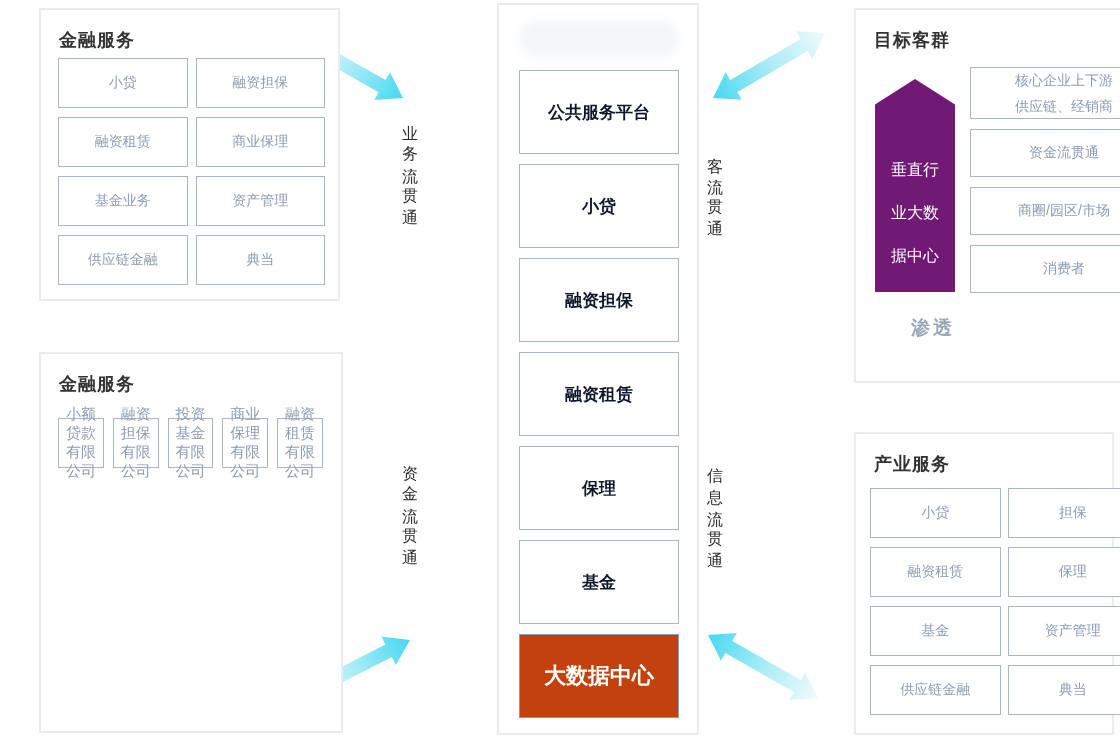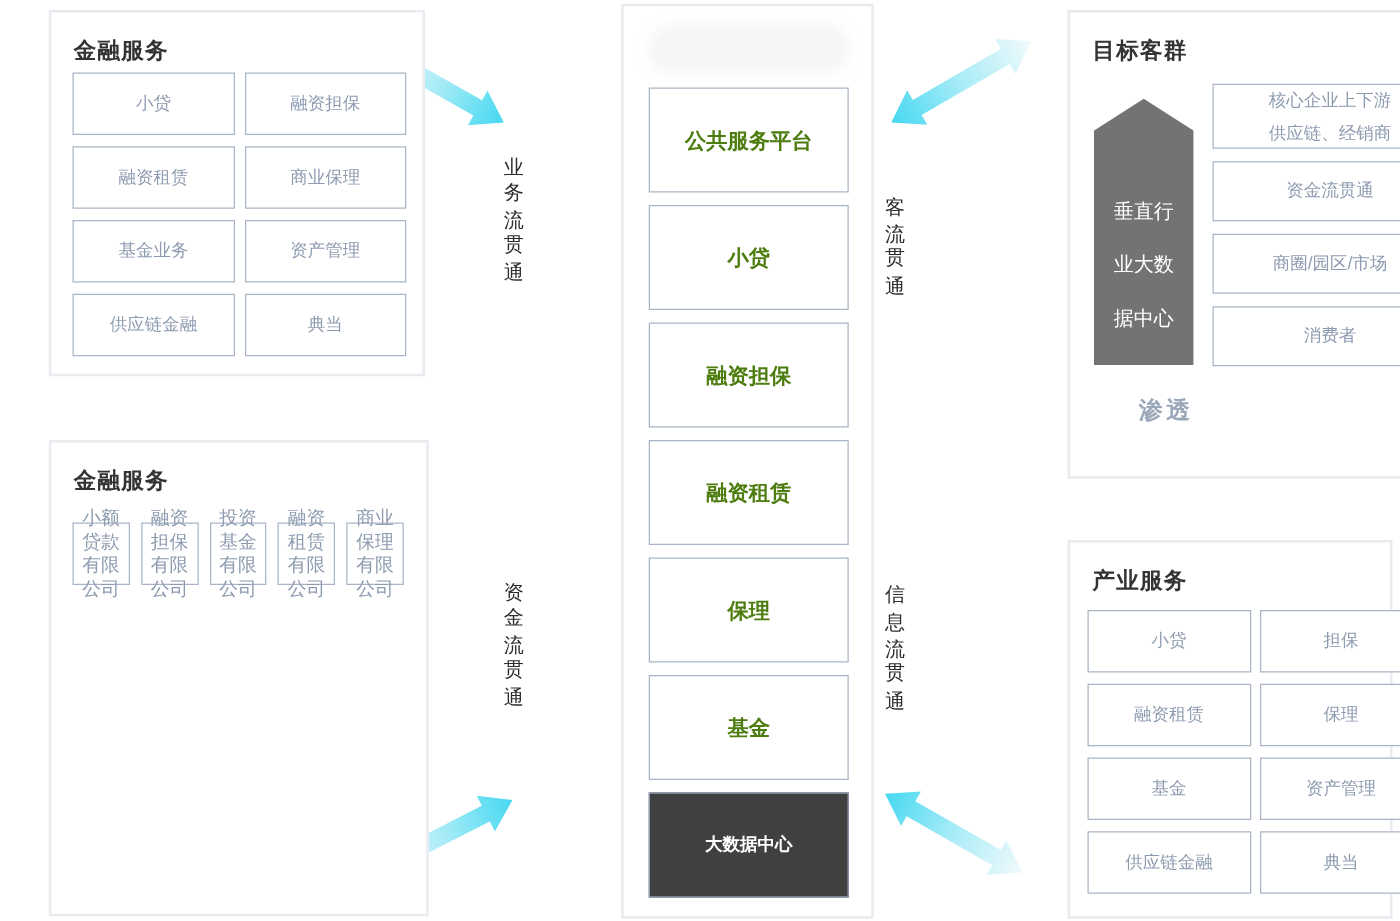--- a/index.html
+++ b/index.html
@@ -51,28 +51,28 @@
   #fin-companies-list .cell{height:50px;font-size:15px;}
   
   #center-blob{
     position:absolute;left:20px;top:15px;width:160px;height:38px;
     background:#f4f5f7;border-radius:19px;filter:blur(5px);
   }
   #center-list{
     position:absolute;left:20px;top:65px;width:160px;
     display:flex;flex-direction:column;gap:10px;
   }
-  #center-list .cell{height:84px;font-size:17px;font-weight:bold;color:#4d7c0f;}
+  #center-list .cell{height:84px;font-size:17px;font-weight:bold;color:#0f172a;}
   #center-list .cell.dark{
-    background:#404040;border-color:#8e9ab0;color:#fff;font-size:14px;
+    background:#c2410c;border-color:#8e9ab0;color:#fff;font-size:22px;
   }
   
   #target-arrow{
     position:absolute;left:19px;top:69px;width:80px;height:213px;
-    background:#737373;
+    background:#701a75;
     clip-path:polygon(50% 0,100% 12%,100% 100%,0 100%,0 12%);
     display:flex;align-items:center;justify-content:center;
     box-sizing:border-box;padding-top:54px;
   }
   #target-arrow-label{
     width:54px;text-align:center;
     color:#fff;font-size:16px;line-height:43px;
     word-break:break-all;
   }
   #penetration{
@@ -150,22 +150,22 @@
     <div class="cell">典当</div>
   </div>
 </div>
 
 <div class="panel" id="panel-fin-companies">
   <div class="panel-title">金融服务</div>
   <div id="fin-companies-list">
     <div class="cell">小额贷款有限公司</div>
     <div class="cell">融资担保有限公司</div>
     <div class="cell">投资基金有限公司</div>
+    <div class="cell">商业保理有限公司</div>
     <div class="cell">融资租赁有限公司</div>
-    <div class="cell">商业保理有限公司</div>
   </div>
 </div>
 
 <div class="panel" id="panel-center">
   <div id="center-blob"></div>
   <div id="center-list">
     <div class="cell">公共服务平台</div>
     <div class="cell">小贷</div>
     <div class="cell">融资担保</div>
     <div class="cell">融资租赁</div>

